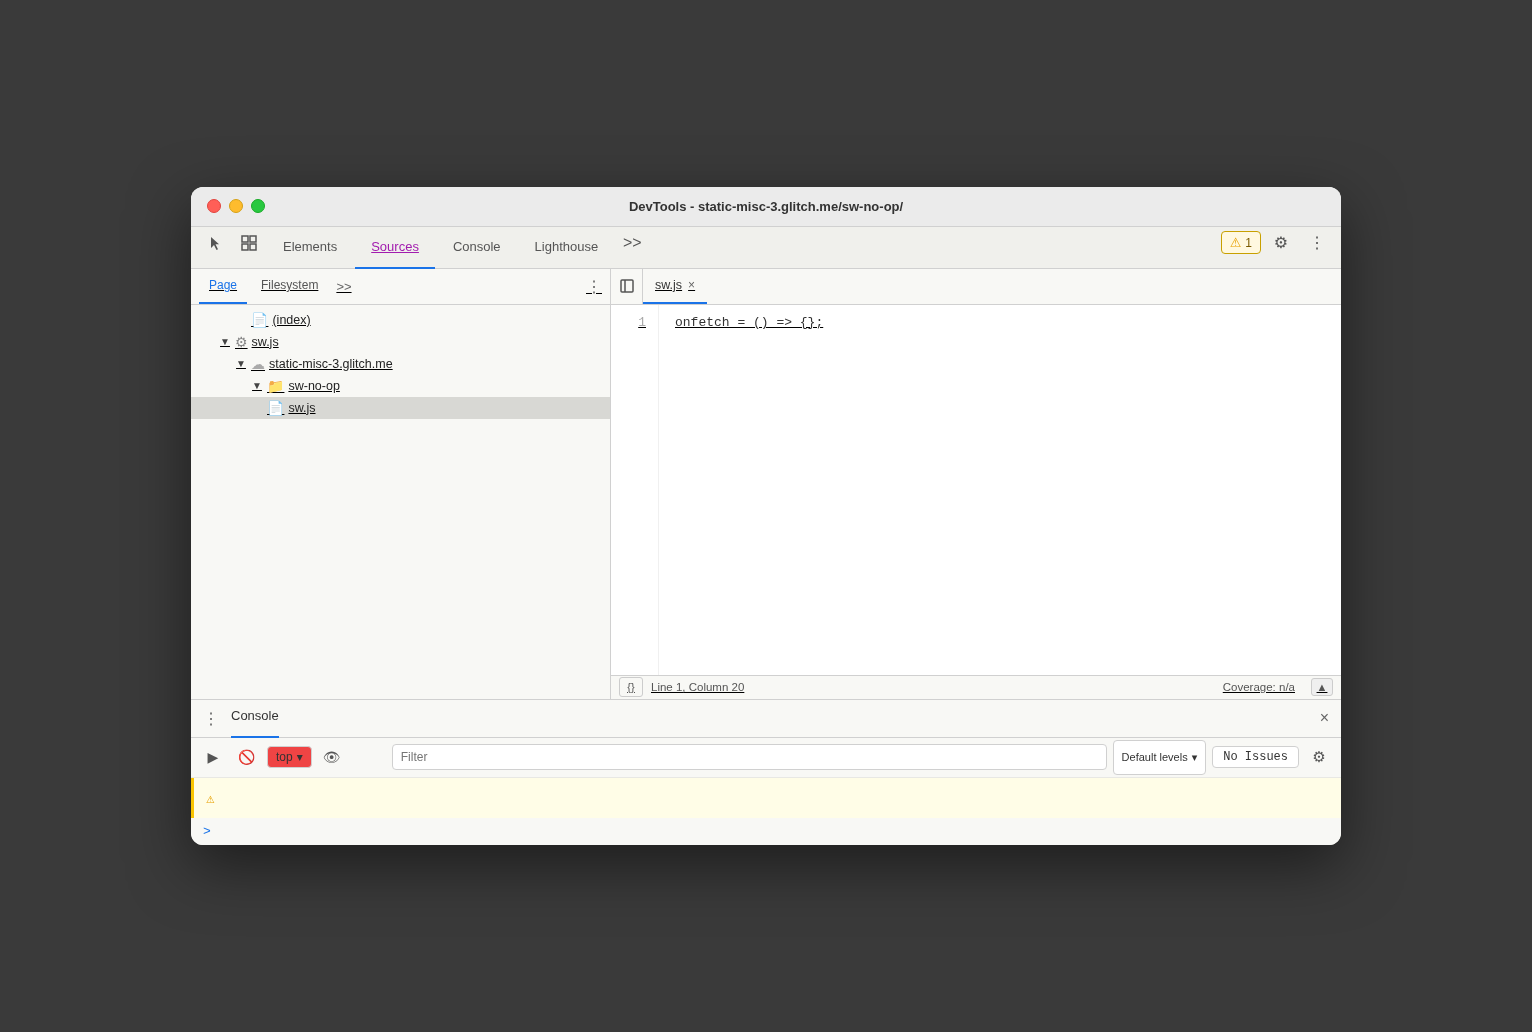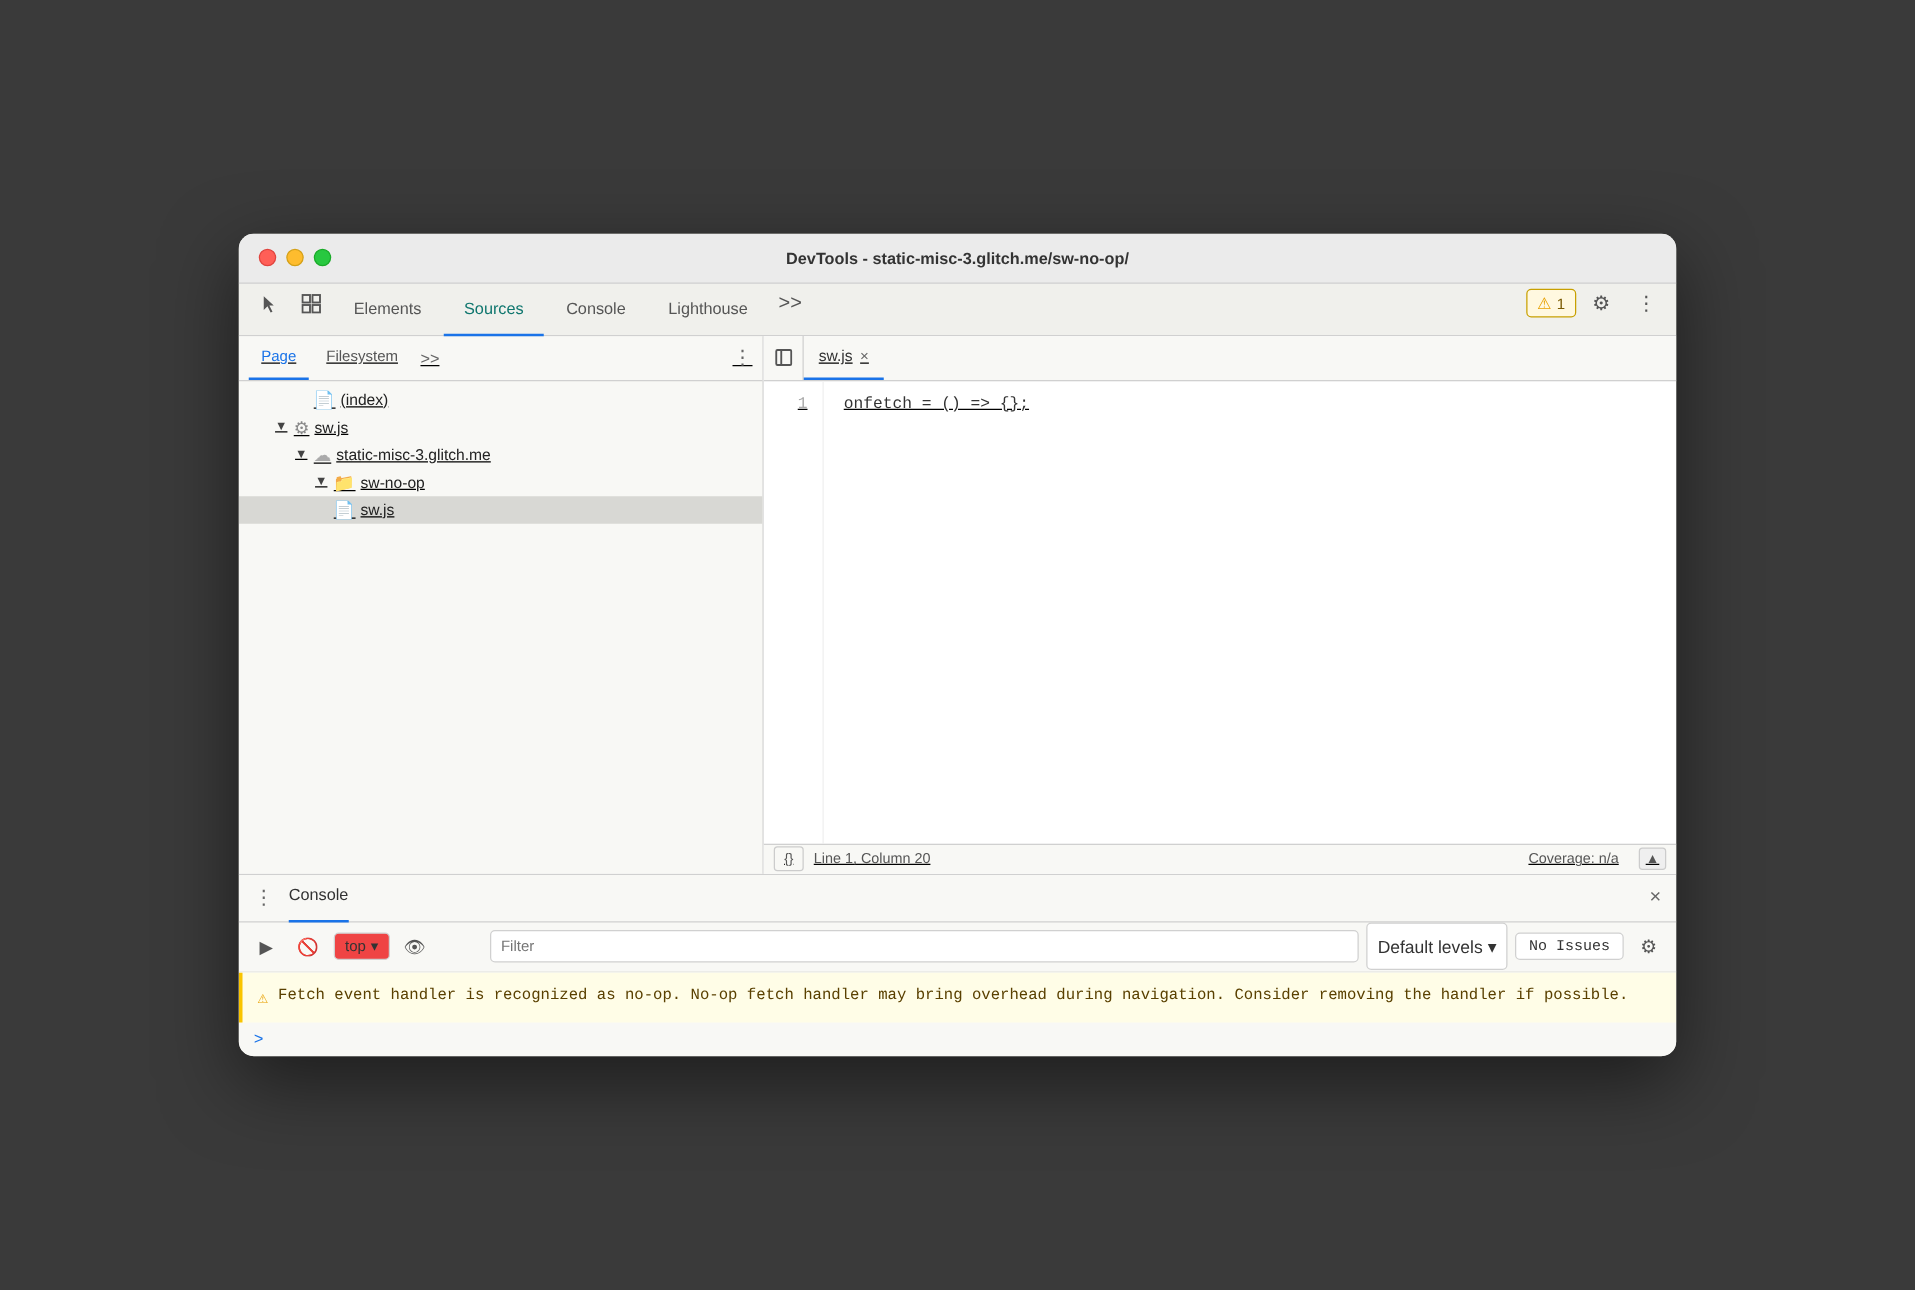--- a/index.html
+++ b/index.html
@@ -74,23 +74,24 @@
       display: flex;
       align-items: center;
       font-size: 13px;
       color: #555;
       cursor: pointer;
       border-bottom: 2px solid transparent;
       position: relative;
       top: 0;
     }
     .toolbar-tab.active {
-      color: #0f766e;
+      color: #a21caf;
       border-bottom: 2px solid #1a73e8;
       font-weight: 500;
+      text-decoration: underline;
     }
     .toolbar-sep {
       flex: 1;
     }
     .toolbar-right {
       display: flex;
       align-items: center;
       gap: 4px;
     }
     .warning-badge {
@@ -352,21 +353,21 @@
       outline: none;
       margin-left: 40px;
     }
     .levels-selector {
       display: flex;
       align-items: center;
       gap: 4px;
       border: 1px solid #d0d0d0;
       border-radius: 4px;
       padding: 10px 8px;
-      font-size: 14px;
+      font-size: 11px;
       color: #333;
       cursor: pointer;
       background: #fff;
     }
     .no-issues-btn {
       border: 1px solid #d0d0d0;
       border-radius: 4px;
       padding: 3px 10px;
       font-size: 12px;
       color: #333;
@@ -568,20 +569,19 @@
         <span>▾</span>
       </div>
       <button class="no-issues-btn">
         <span>No Issues</span>
       </button>
       <button class="console-btn console-gear">⚙</button>
     </div>
     <div class="console-body">
       <div class="warning-message">
         <span class="warn-symbol">⚠</span>
-        <span>Fetch event handler is recognized as no-op. No-op fetch handler may bring overhead during navigation. Consider removing the handler if possible.</span>
       </div>
       <div class="console-prompt">
         <span class="prompt-caret">&gt;</span>
       </div>
     </div>
   </div>
 </div>
 
 </body></html>

